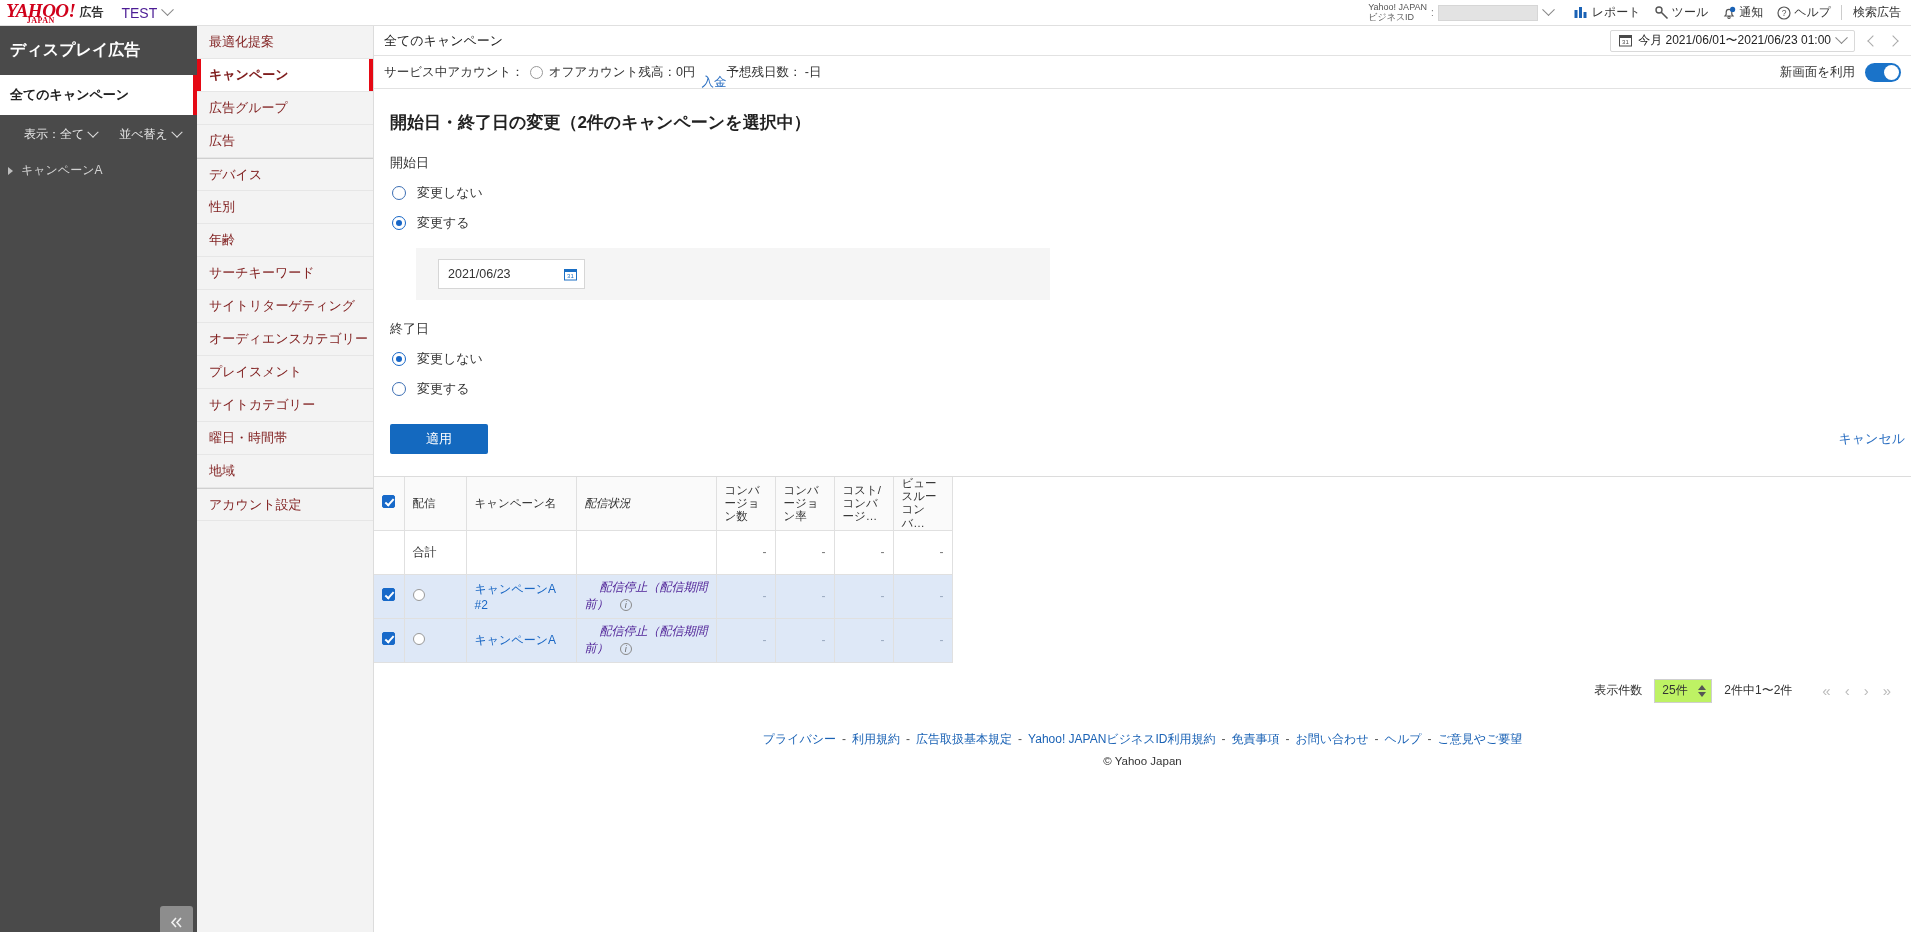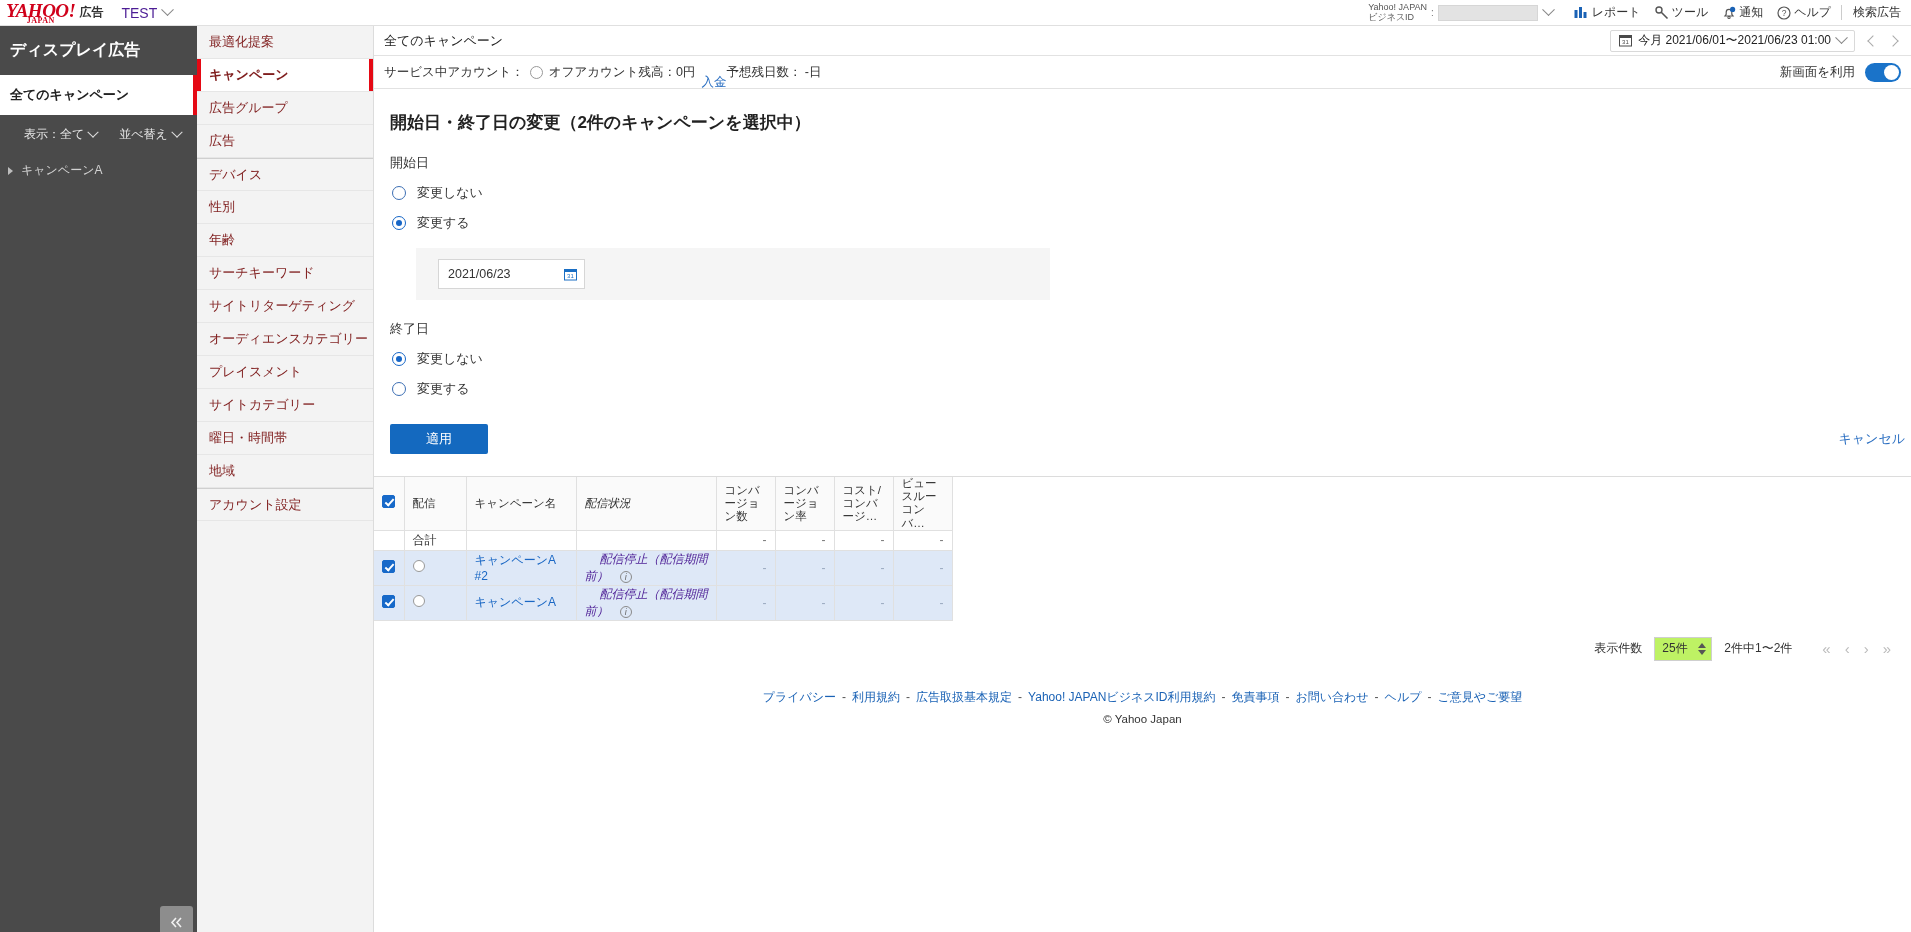--- a/index.html
+++ b/index.html
@@ -188,21 +188,21 @@
     font-family: "Liberation Sans", sans-serif;
   }
   .btn-link { color:#2b6fc2; font-size:13px; cursor:pointer; background:none;border:none;
     font-family: "Liberation Sans", sans-serif;}
 
   
   .tbl-wrap { border-top: 1px solid #dcdcdc; }
   table.grid { border-collapse: collapse; table-layout: fixed; font-size:12px; }
   table.grid th, table.grid td {
     border-right: 1px solid #e0e0e0; border-bottom: 1px solid #e0e0e0;
-    padding: 0 8px; height: 20px; text-align:left; font-weight: normal; vertical-align: middle;
+    padding: 0 8px; height: 44px; text-align:left; font-weight: normal; vertical-align: middle;
   }
   table.grid thead th { background:#fafafa; color:#333; height: 30px; line-height:1.15; font-size:11.5px;}
   .c-chk { width: 30px; text-align:center !important; padding:0 !important;}
   .c-hai { width: 62px; }
   .c-name { width: 110px; }
   .c-stat { width: 140px; font-style: italic; }
   .c-num { width: 59px; text-align:right !important; }
   .thead-num { text-align:left !important; }
   .chkbox {
     width:13px;height:13px;background:#1769c9;border:1px solid #1769c9;border-radius:2px;

